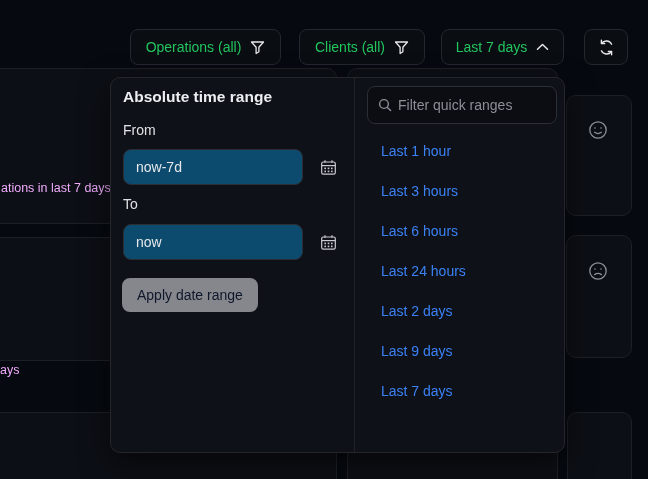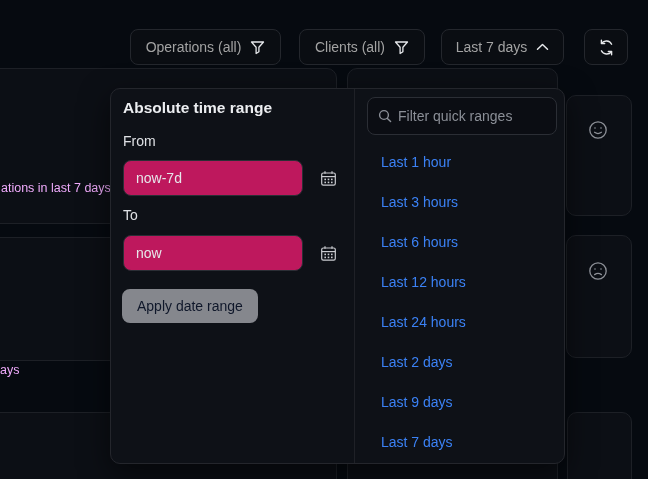--- a/index.html
+++ b/index.html
@@ -17,41 +17,41 @@
   .bg-caption{
     position:absolute;color:#f0abfc;font-size:12.5px;white-space:nowrap;
   }
   .smiley{position:absolute;width:20px;height:20px;}
   .smiley svg{display:block;}
   
   .tb-btn{
     position:absolute;top:29px;height:36px;box-sizing:border-box;
     background:#0a0d12;border:1px solid #24272d;border-radius:8px;
     display:flex;align-items:center;justify-content:center;gap:9px;
-    color:#a3a3a3;font-size:14px;cursor:pointer;
+    color:#22c55e;font-size:14px;cursor:pointer;
   }
   .tb-btn .ic{display:flex;align-items:center;}
   
   .panel{
-    position:absolute;left:110px;top:88px;width:455px;height:376px;box-sizing:border-box;
+    position:absolute;left:110px;top:77px;width:455px;height:376px;box-sizing:border-box;
     background:#0e1117;border:1px solid #24262c;border-radius:10px;
     box-shadow:0 10px 30px rgba(0,0,0,.55);z-index:10;
   }
   .panel-divider{
     position:absolute;left:243px;top:0;bottom:0;width:1px;background:#1f2127;
   }
   .abs-title{
     position:absolute;left:12px;top:10px;color:#eceef1;font-size:15.5px;font-weight:700;
   }
   .field-label{
     position:absolute;left:12px;color:#dfe1e5;font-size:14px;
   }
   .dt-input{
     position:absolute;left:12px;width:180px;height:36px;box-sizing:border-box;
-    background:#be185d;border:1px solid #2b2e35;border-radius:8px;
+    background:#0c4a6e;border:1px solid #2b2e35;border-radius:8px;
     color:#e6e8eb;font-size:14px;padding:0 12px;outline:none;
     font-family:"Liberation Sans", sans-serif;
   }
   .cal-btn{
     position:absolute;left:207px;width:20px;height:20px;background:none;border:none;
     padding:0;cursor:pointer;display:flex;align-items:center;justify-content:center;
   }
   .apply-btn{
     position:absolute;left:11px;top:200px;height:34px;padding:0 15px;
     background:#85878d;border:none;border-radius:8px;
@@ -203,20 +203,19 @@
         <line x1="9.4" y1="9.4" x2="12.6" y2="12.6"></line>
       </svg>
     </span>
     <input type="text" placeholder="Filter quick ranges" style="">
   </div>
 
   <div class="quick-list">
       <div class="quick-item">Last 1 hour</div>
       <div class="quick-item">Last 3 hours</div>
       <div class="quick-item">Last 6 hours</div>
-      <div class="quick-item">Last 12 hours</div>
       <div class="quick-item">Last 24 hours</div>
       <div class="quick-item">Last 2 days</div>
       <div class="quick-item">Last 9 days</div>
       <div class="quick-item">Last 7 days</div>
     </div>
 
 </div>
 
 </body></html>

